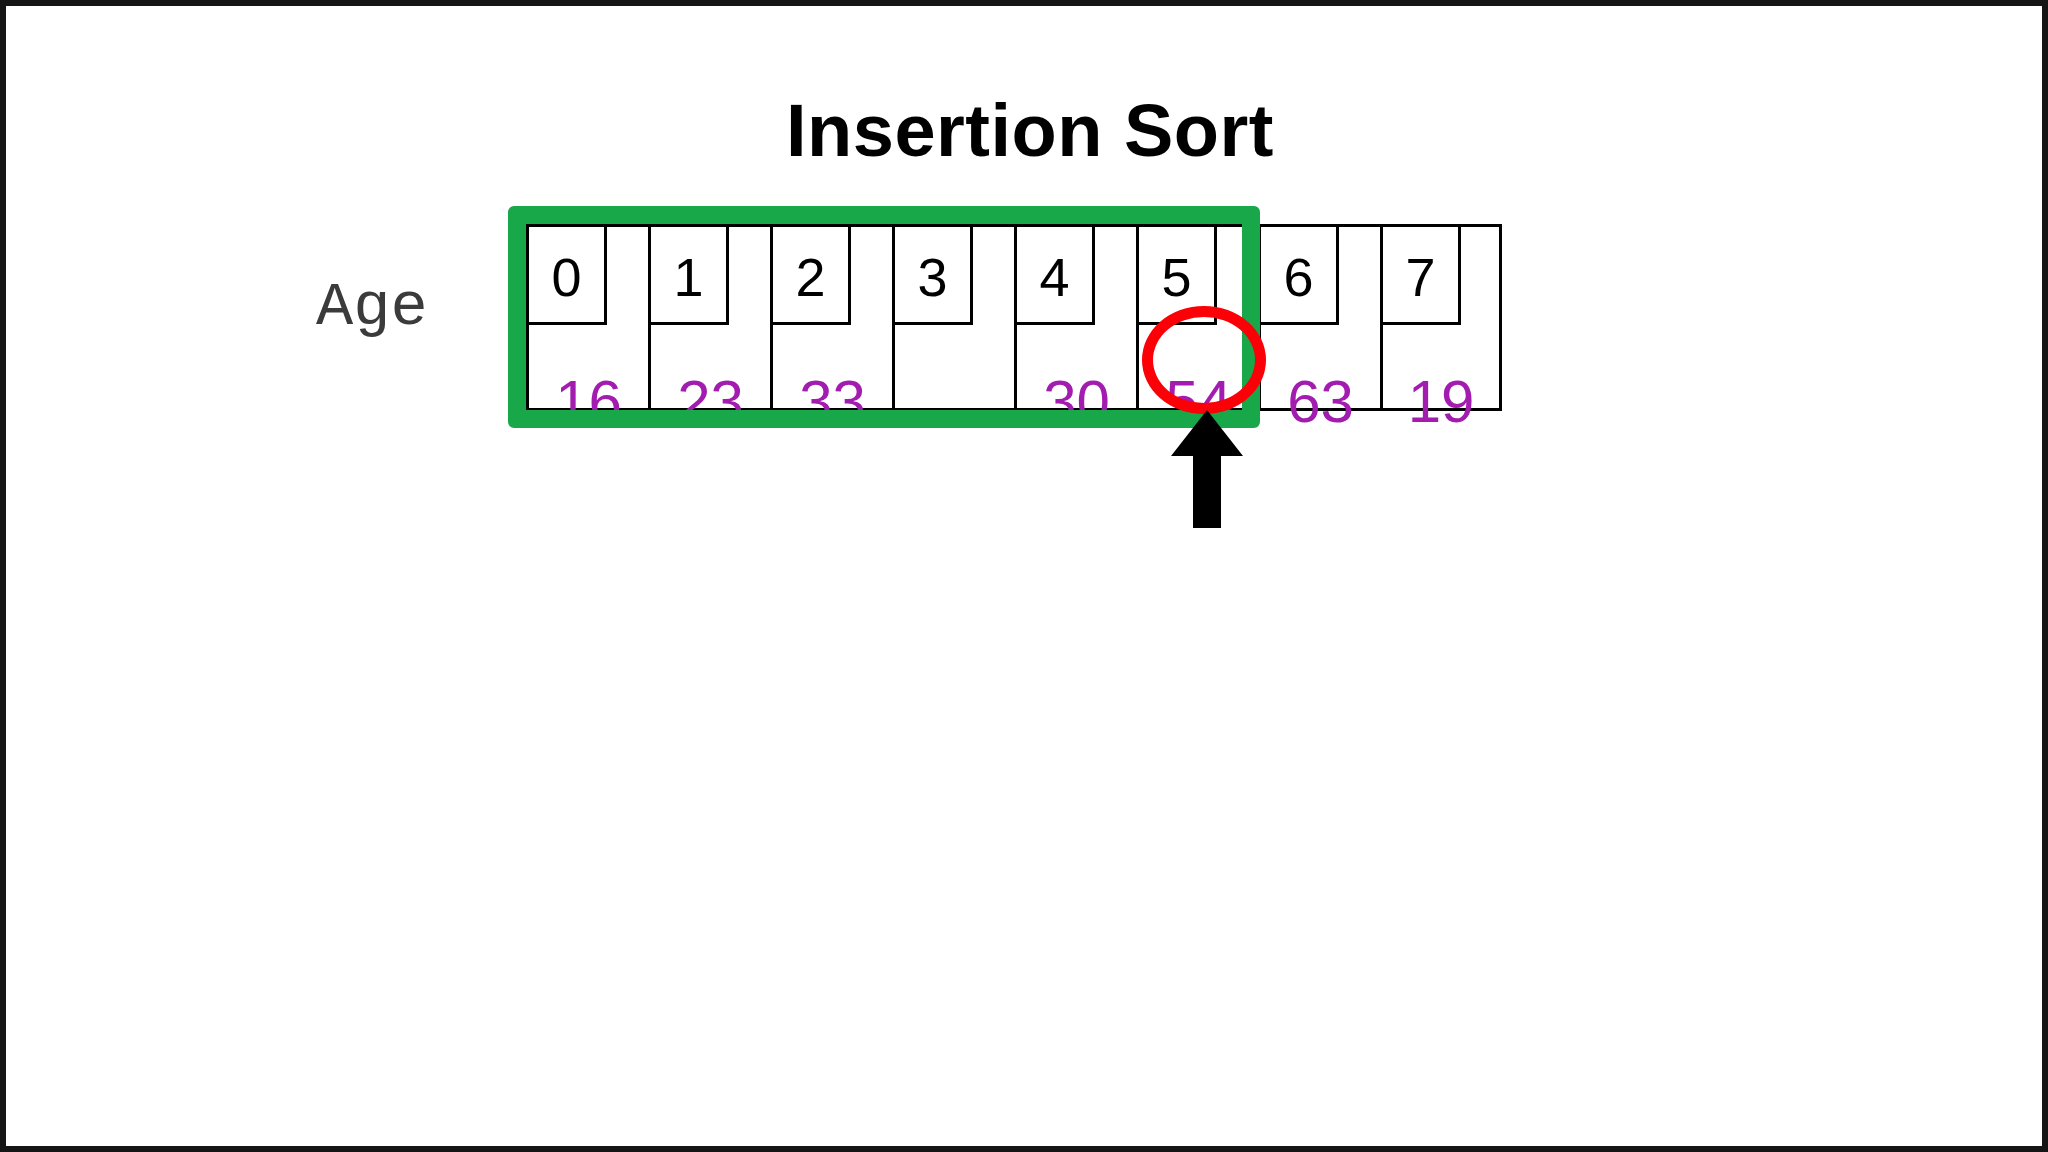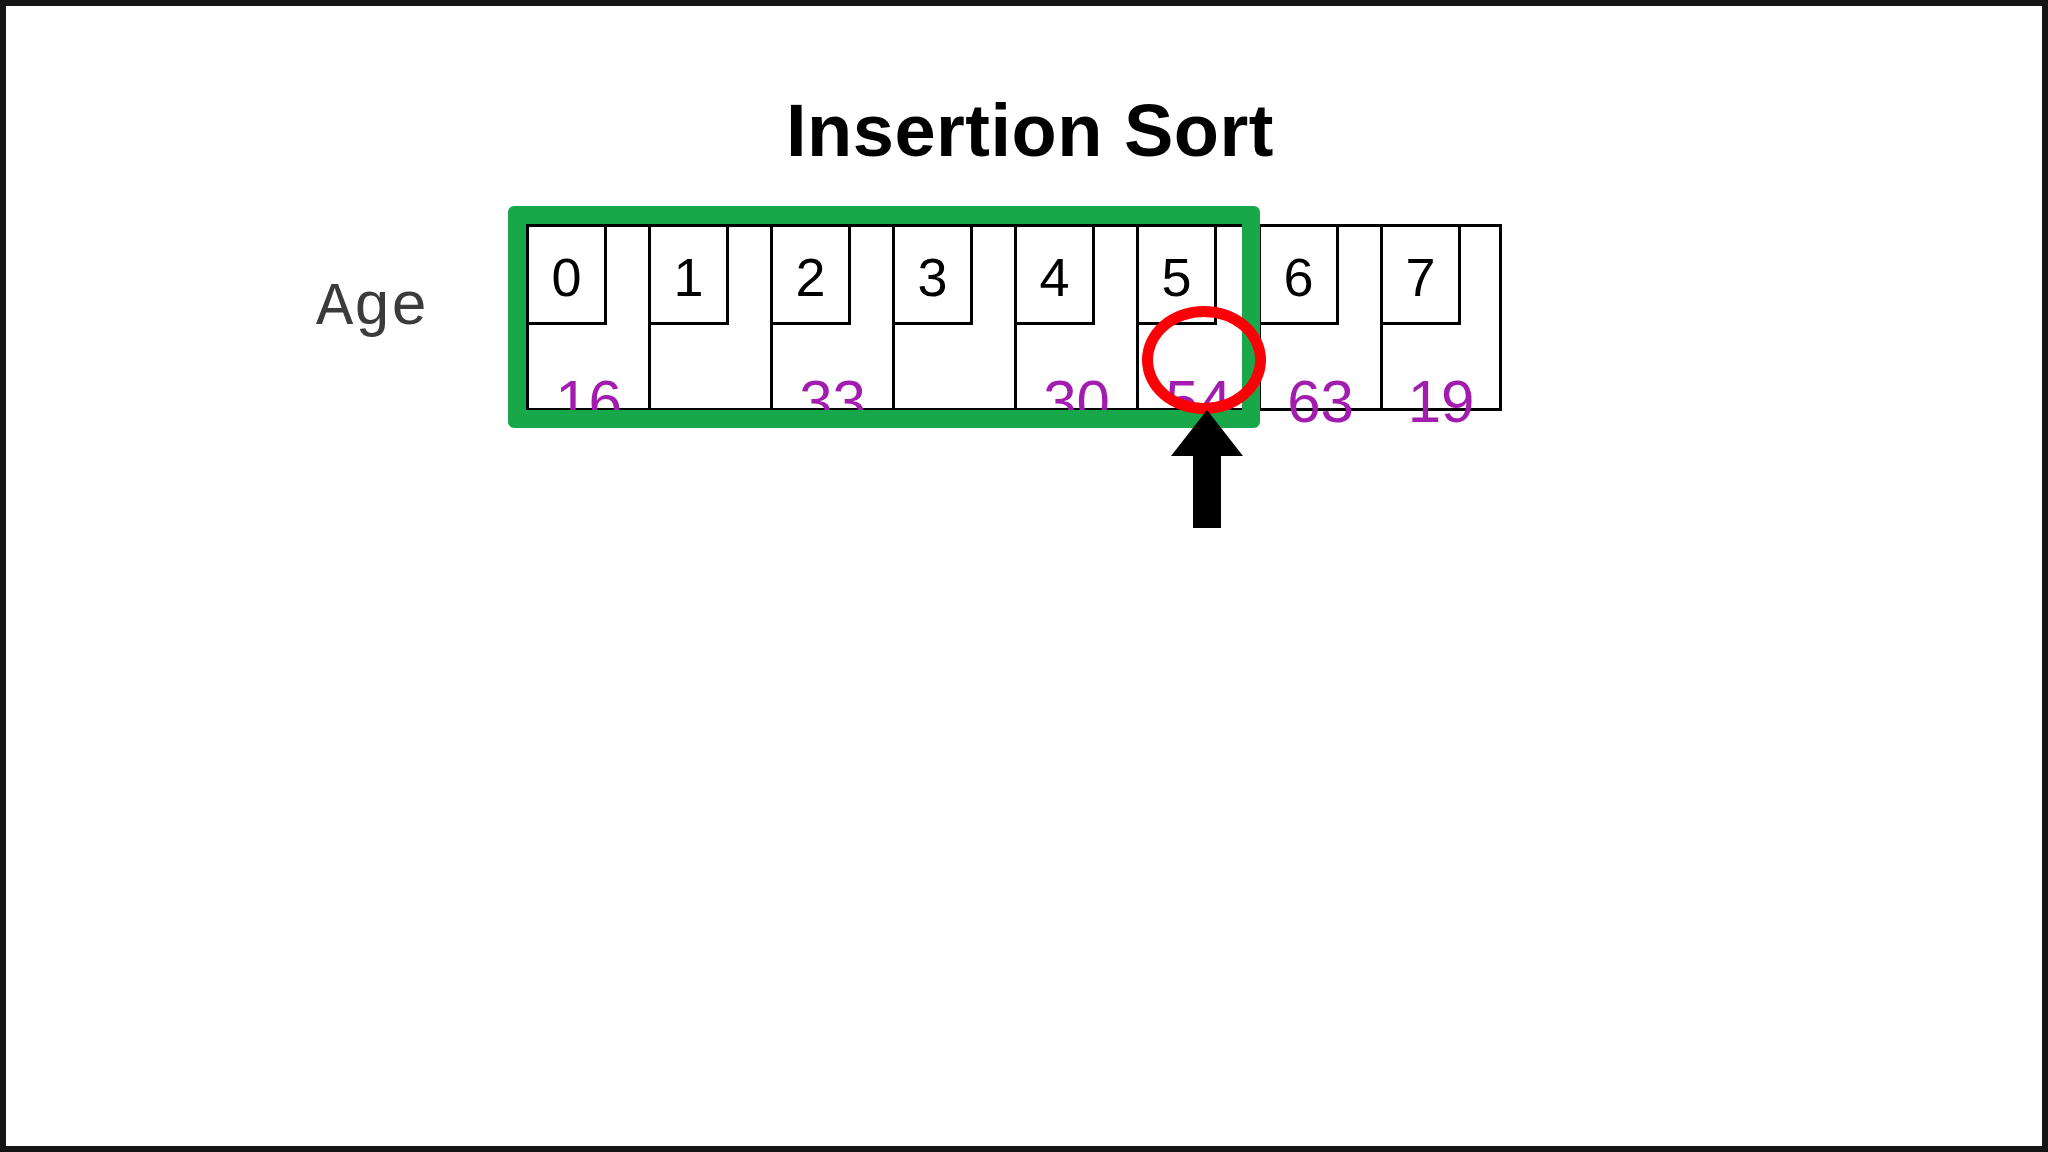--- a/index.html
+++ b/index.html
@@ -159,20 +159,21 @@
       <div class="idx-box">
         <span class="idx-text">0</span>
       </div>
       <div class="val-text">16</div>
     </div>
 
     <div class="cell">
       <div class="idx-box">
         <span class="idx-text">1</span>
       </div>
+      <div class="val-text">23</div>
     </div>
 
     <div class="cell">
       <div class="idx-box">
         <span class="idx-text">2</span>
       </div>
       <div class="val-text">33</div>
     </div>
 
     <div class="cell">

